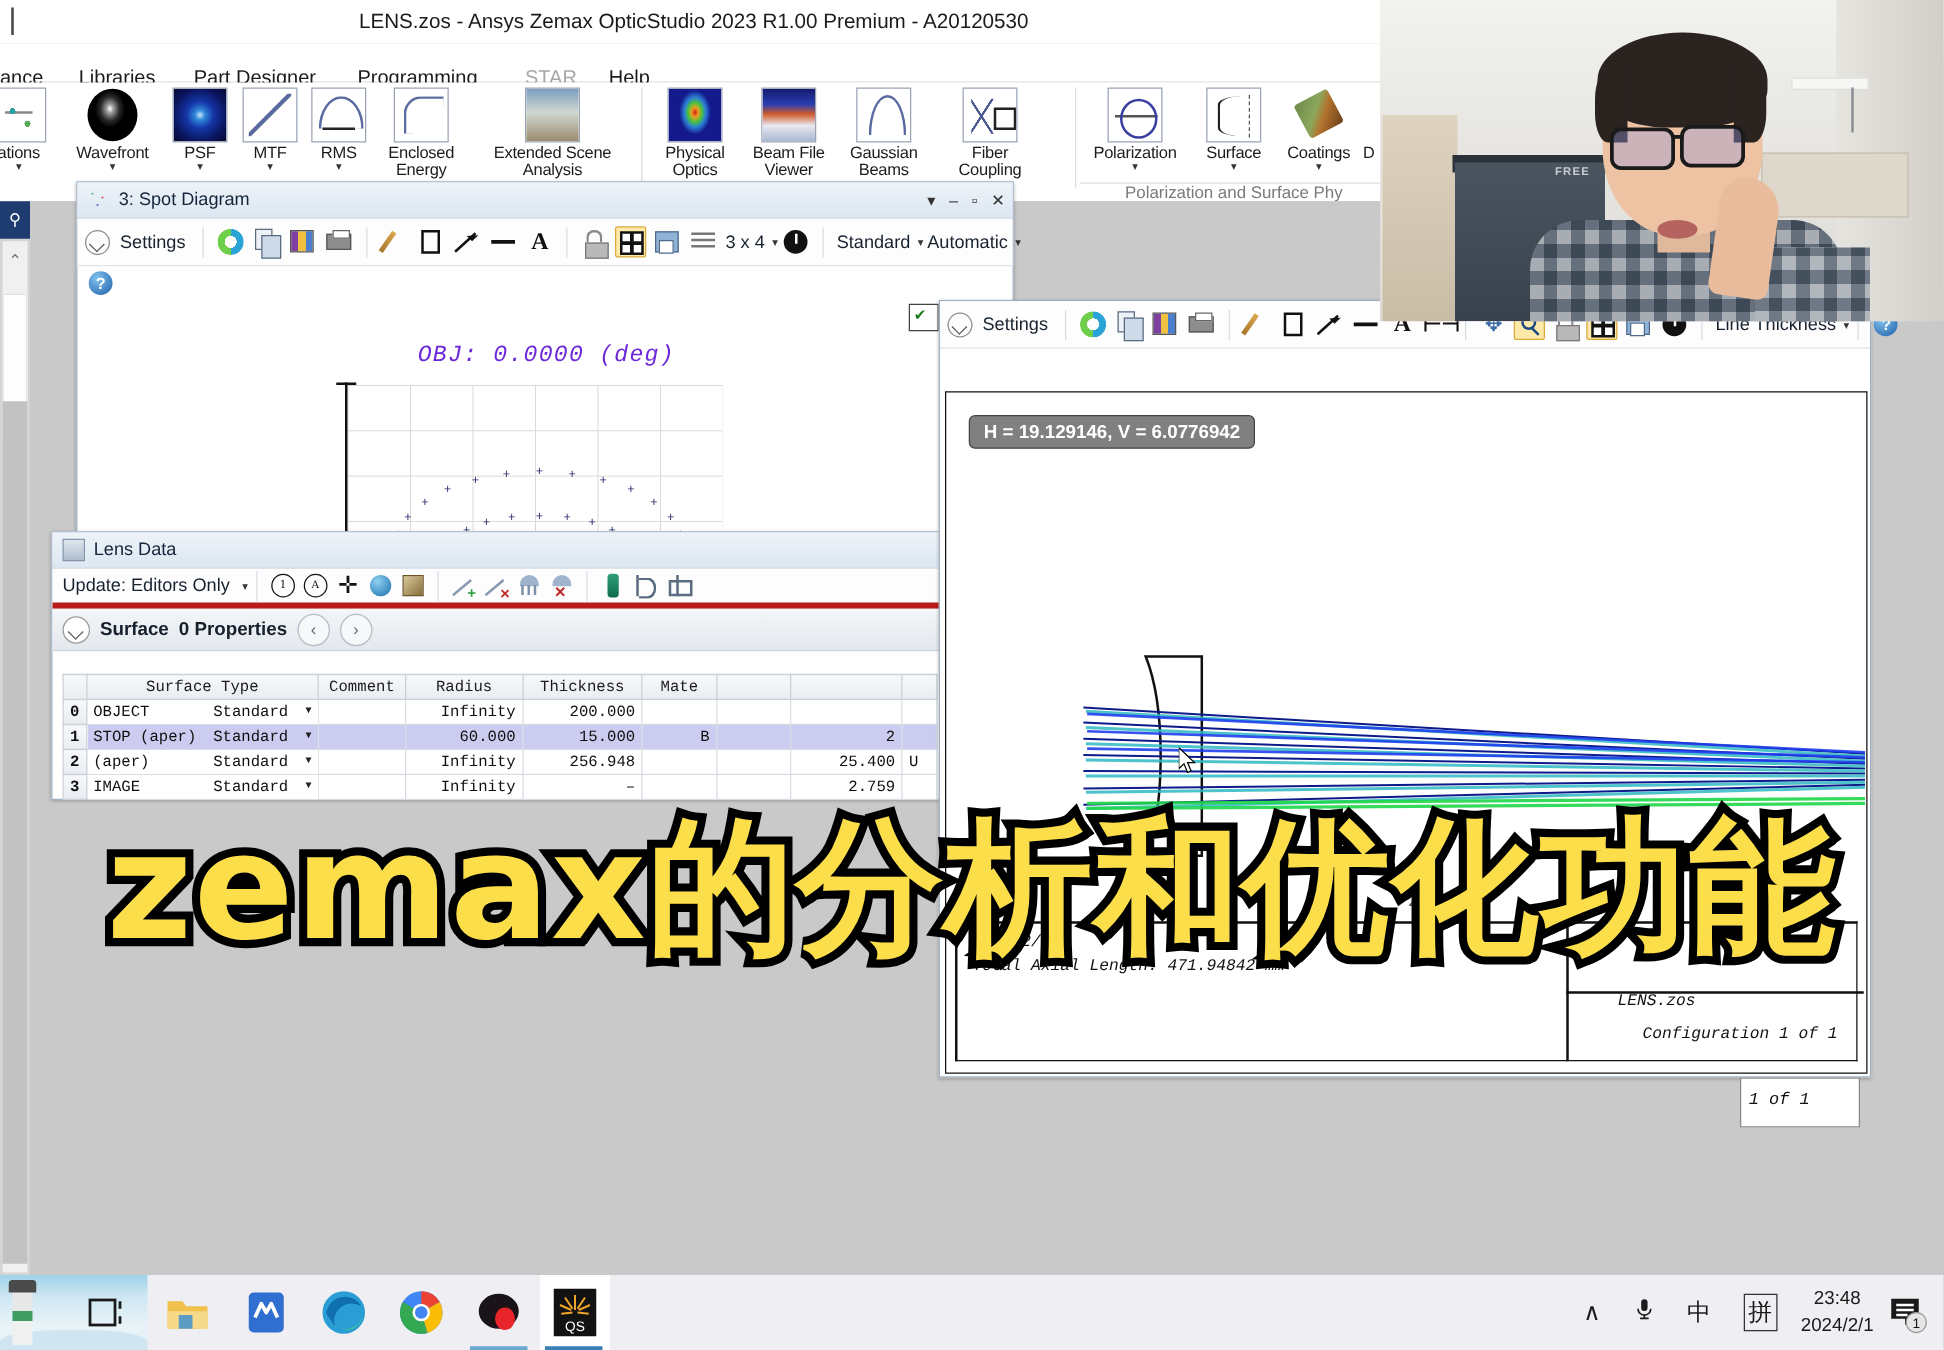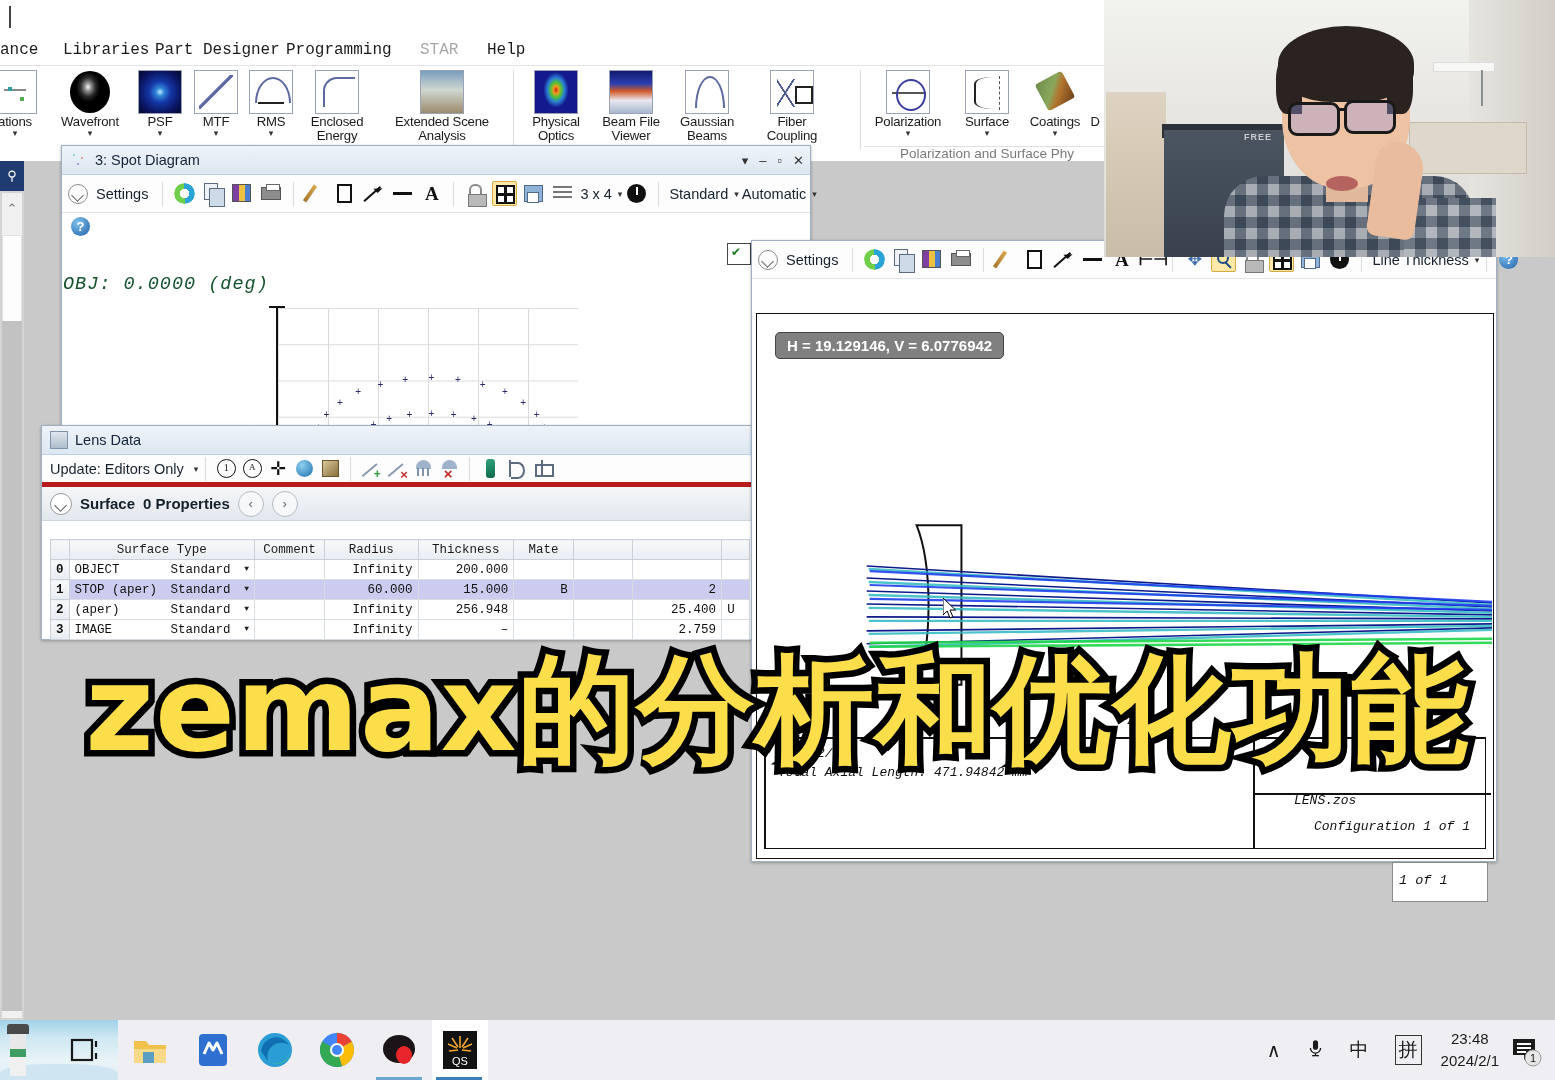--- a/index.html
+++ b/index.html
@@ -25,22 +25,22 @@
     position: absolute; left: 9px; top: 6px; width: 2px; height: 22px;
     background: #444;
   }
 
   
   .menubar {
     position: absolute; left: 0; top: 35px; width: 1110px; height: 31px;
     background: #ffffff; border-bottom: 1px solid #e3e3e3;
   }
   .menubar .mi {
-    position: absolute; top: 0; height: 31px; line-height: 31px;
-    font-size: 16px; color: #1b1b1b; white-space: nowrap; font-family: Liberation Mono, monospace;
+    position: absolute; top: 12px; height: 31px; line-height: 31px;
+    font-size: 16px; color: #1b1b1b; white-space: nowrap;
   }
   .menubar .mi.dim { color: #a8a8a8; }
 
   
   .ribbon {
     position: absolute; left: 0; top: 66px; width: 1110px; height: 95px;
     background: #ffffff;
   }
   .ribgroup-sep {
     position: absolute; top: 4px; width: 1px; height: 80px; background: #dcdcdc;
@@ -172,22 +172,22 @@
   .g-help{position:absolute;left:3px;top:3px;width:19px;height:19px;border-radius:50%;
      background:radial-gradient(circle at 35% 30%,#7fc2ee,#1f5fa8);color:#fff;font-size:13px;font-weight:bold;text-align:center;line-height:19px;}
   .caret-dn{font-size:9px;color:#333;margin-left:3px;}
 
   
   #spotwin { left:61px; top:145px; width:750px; height:470px; }
   .spot-ic { background: radial-gradient(circle 2px at 4px 4px,#2a7,transparent 60%),
                          radial-gradient(circle 2px at 12px 7px,#c33,transparent 60%),
                          radial-gradient(circle 2px at 8px 13px,#33c,transparent 60%); }
   .spot-canvas { position:absolute; left:1px; top:94px; width:748px; height:375px; background:#fff; overflow:hidden;}
-  .objlabel { position:absolute; left:0; top:34px; width:100%; 
-     font-family:"Liberation Mono", monospace; font-style:italic; font-size:18.5px; color:#14532d; letter-spacing:1px;}
+  .objlabel { position:absolute; left:0; top:34px; width:100%; text-align:center;
+     font-family:"Liberation Mono", monospace; font-style:italic; font-size:18.5px; color:#6d28d9; letter-spacing:1px;}
   .spotgrid { position:absolute; left:215px; top:68px; width:300px; height:145px;
      background-image: linear-gradient(to right,#dadada 1px,transparent 1px),
                        linear-gradient(to bottom,#dadada 1px,transparent 1px);
      background-size: 50px 36.25px; }
   .spotaxis { position:absolute; left:213px; top:66px; width:2px; height:150px; background:#111; }
   .spotaxis::before{content:'';position:absolute;left:-7px;top:0;width:16px;height:2px;background:#111;}
   .spotaxis::after{content:'';position:absolute;left:-7px;bottom:0;width:16px;height:2px;background:#111;}
   .spotbase { position:absolute; left:200px; top:215px; width:560px; height:1px; background:#bbb; }
   .sp { position:absolute; width:7px; height:7px; color:#2a2a6e; font-size:10px; line-height:7px; text-align:center;}
 
@@ -331,20 +331,21 @@
   .tray .notif { position:relative; width:34px; height:34px; margin-right:12px; }
   .pinyin-box { border:1.5px solid #333; padding:1px 3px; font-size:15px; }
 </style>
 </head>
 <body>
 
 <div id="root">
 
   <div class="titlebar">
     <div class="caret"></div>
+    <div class="ttl">LENS.zos - Ansys Zemax OpticStudio 2023 R1.00   Premium - A20120530</div>
   </div>
 
   <div class="menubar">
     <div class="mi" style="left:0px;">ance</div>
     <div class="mi" style="left:63px;">Libraries</div>
     <div class="mi" style="left:155px;">Part Designer</div>
     <div class="mi" style="left:286px;">Programming</div>
     <div class="mi dim" style="left:420px;">STAR</div>
     <div class="mi" style="left:487px;">Help</div>
   </div>

